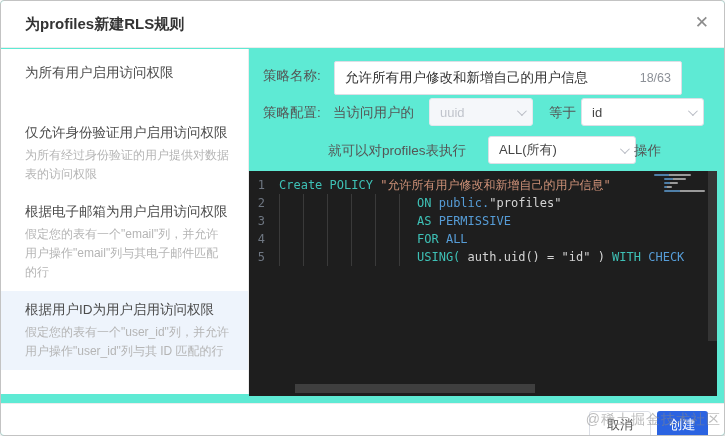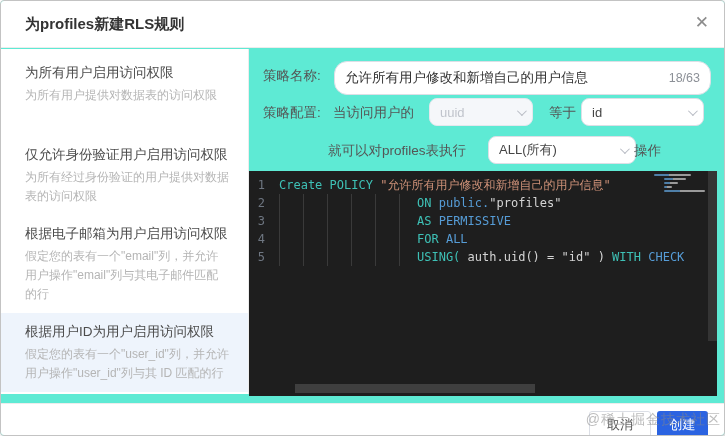--- a/index.html
+++ b/index.html
@@ -15,25 +15,25 @@
   .sidebar{position:absolute;left:0;top:48px;width:248px;bottom:41px;border-right:1px solid #ececec;
            padding-top:5px;overflow:hidden;background:#fff;}
   .tpl-item{padding:9px 18px 9px 24px;cursor:pointer;}
   .tpl-item.gap{margin-bottom:22px;}
   .tpl-item.selected{background:#eef4fc;}
   .tpl-title{font-size:13.5px;color:#4c4c4c;line-height:20px;}
   .tpl-desc{font-size:12px;color:#b5b5b5;line-height:19px;margin-top:3px;}
   
   .flabel{position:absolute;font-size:13.5px;color:#555;}
   .ftext{position:absolute;font-size:13.5px;color:#555;}
-  .name-input{position:absolute;left:333px;top:60px;width:377px;height:30px;border:1px solid #dcdfe6;
-              border-radius:13px;display:flex;align-items:center;padding:16px 10px;background:#fff;}
+  .name-input{position:absolute;left:333px;top:60px;width:348px;height:30px;border:1px solid #dcdfe6;
+              border-radius:2px;display:flex;align-items:center;padding:16px 10px;background:#fff;}
   .name-value{flex:1;font-size:13.5px;color:#333;white-space:nowrap;overflow:hidden;}
   .name-counter{font-size:12.5px;color:#8c9097;margin-left:8px;}
-  .select{position:absolute;height:28px;border:1px solid #dcdfe6;border-radius:8px;background:#fff;
+  .select{position:absolute;height:28px;border:1px solid #dcdfe6;border-radius:3px;background:#fff;
           display:flex;align-items:center;padding:0 8px 0 10px;cursor:pointer;}
   .select .val{flex:1;font-size:13px;color:#454545;white-space:nowrap;overflow:hidden;}
   .select.disabled{background:#f5f7fa;border-color:#e4e7ed;cursor:not-allowed;}
   .select.disabled .val{color:#c0c4cc;}
   .chev{width:7px;height:7px;border-right:1.4px solid #b8bcc4;border-bottom:1.4px solid #b8bcc4;
         transform:rotate(45deg) translateY(-2px);flex:none;margin-left:6px;}
   
   .editor{position:absolute;left:248px;top:170px;width:468px;height:225px;background:#1e1e1e;overflow:hidden;}
   .code{padding-top:5px;}
   .codeline{display:flex;height:18px;line-height:18px;white-space:pre;
@@ -64,21 +64,20 @@
 <div class="dialog">
 
   <div class="header">
     <span class="dlg-title">为profiles新建RLS规则</span>
     <span class="close">✕</span>
   </div>
 
   <div class="sidebar" id="sidebar">
       <div class="tpl-item gap">
         <div class="tpl-title">为所有用户启用访问权限</div>
-        <div class="tpl-desc">为所有用户提供对数据表的访问权限</div>
       </div>
       <div class="tpl-item">
         <div class="tpl-title">仅允许身份验证用户启用访问权限</div>
         <div class="tpl-desc">为所有经过身份验证的用户提供对数据表的访问权限</div>
       </div>
       <div class="tpl-item">
         <div class="tpl-title">根据电子邮箱为用户启用访问权限</div>
         <div class="tpl-desc">假定您的表有一个"email"列，并允许用户操作"email"列与其电子邮件匹配的行</div>
       </div>
       <div class="tpl-item selected">

